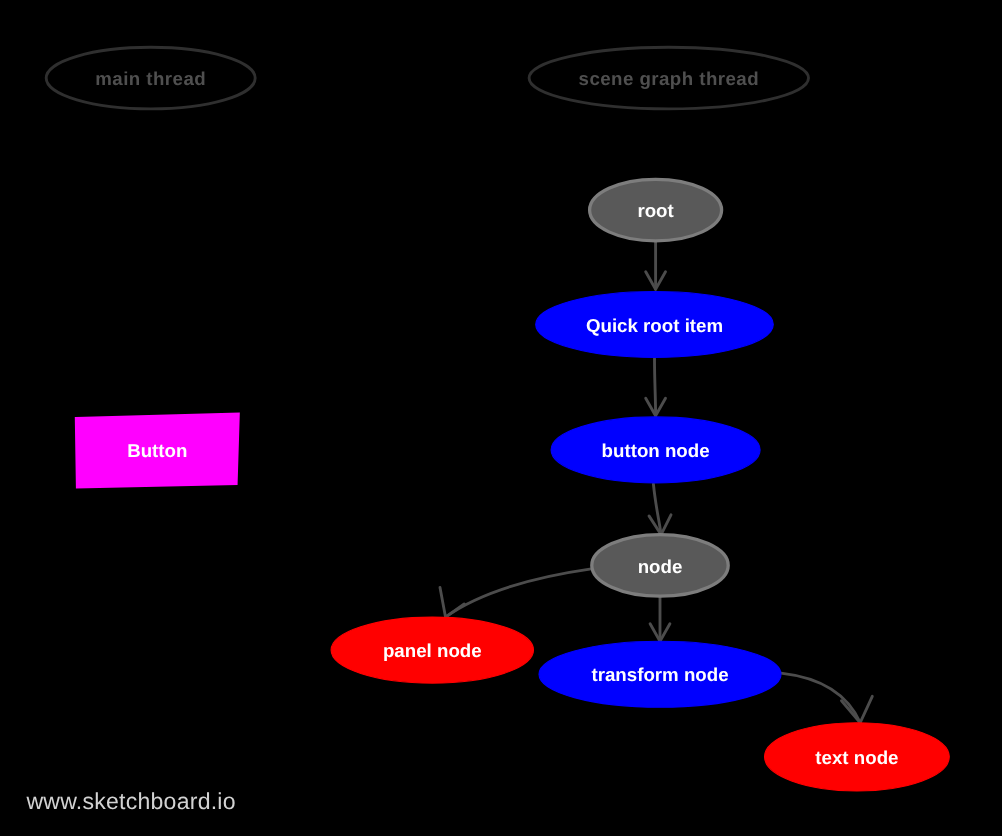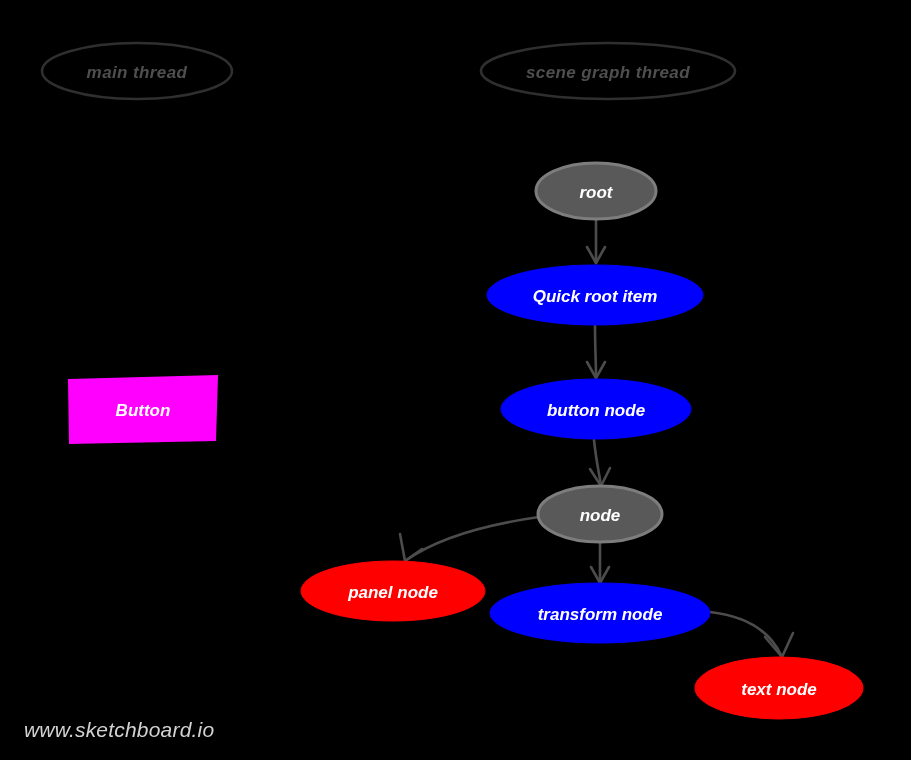--- a/index.html
+++ b/index.html
@@ -7,21 +7,20 @@
     padding: 0;
     background: #000000;
   }
   #canvas {
     position: relative;
     width: 911px;
     height: 760px;
     background: #000000;
     overflow: hidden;
     font-family: "Liberation Sans", sans-serif;
-    font-style: italic;
   }
   #diagram-svg {
     position: absolute;
     left: 0;
     top: 0;
     width: 911px;
     height: 760px;
   }
   .node-label {
     font-family: "Liberation Sans", sans-serif;

